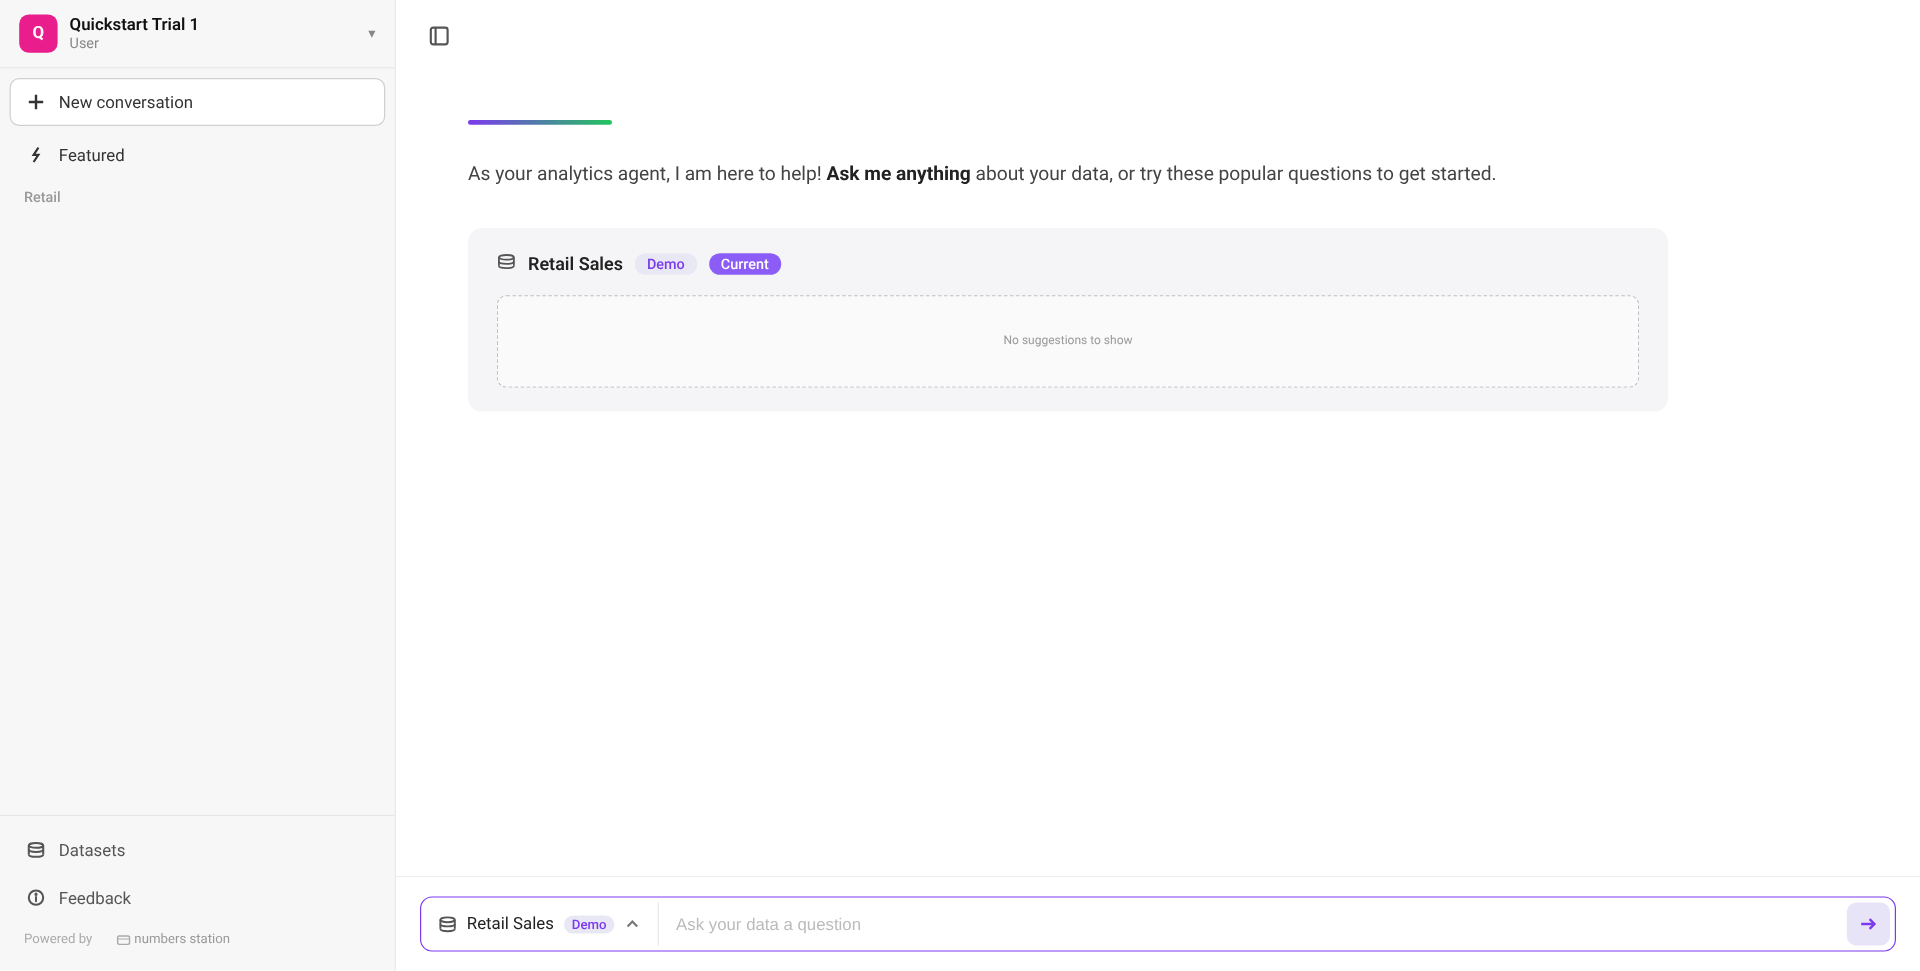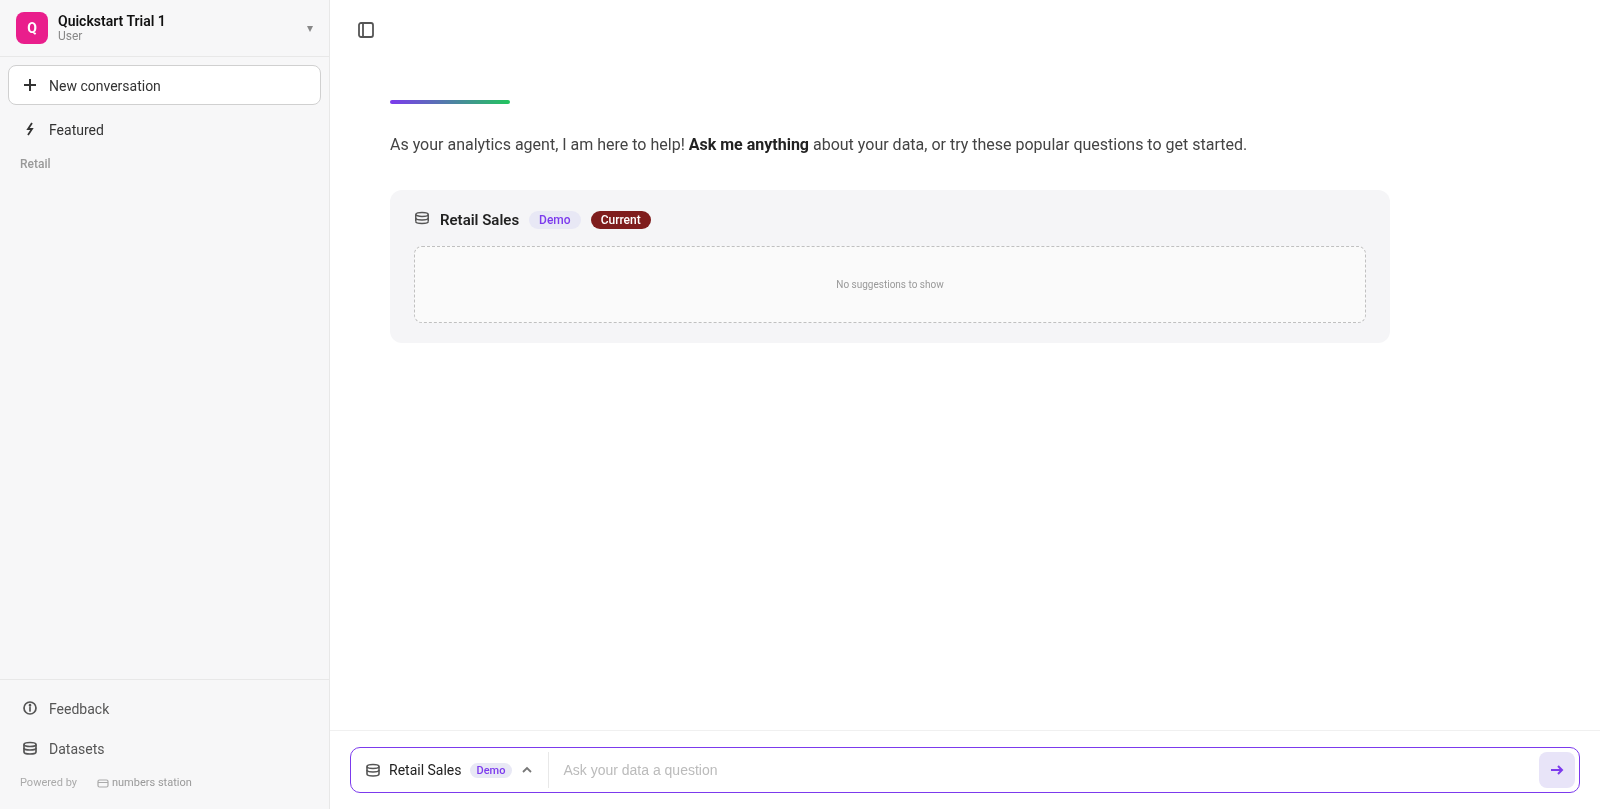--- a/index.html
+++ b/index.html
@@ -216,21 +216,21 @@
       font-weight: 500;
     }
 
     .badge-demo {
       background: #e8e8f5;
       color: #7c3aed;
       text-align: right;
     }
 
     .badge-current {
-      background: #7f1d1d;
+      background: #8b5cf6;
       color: #fff;
       text-align: center;
     }
 
     .suggestions-box {
       border: 1.5px dashed #c0c0c0;
       border-radius: 8px;
       padding: 32px;
       text-align: center;
       color: #999;
@@ -343,41 +343,41 @@
         </svg>
       </span>
       <span>Featured</span>
     </div>
 
     <div class="recent-label">Retail</div>
   </div>
 
   <div class="sidebar-bottom">
     <div class="nav-item">
-      <span class="icon feedback-icon">
-        <svg viewBox="0 0 16 16" fill="none" stroke="currentColor" stroke-width="1.7">
-          <circle cx="8" cy="8" r="6"></circle>
-          <line x1="8" y1="5" x2="8" y2="5.5" stroke-width="2.5" stroke-linecap="round"></line>
-          <line x1="8" y1="7.5" x2="8" y2="11" stroke-linecap="round"></line>
-        </svg>
-      </span>
-      <span>Feedback</span>
-    </div>
-
-    <div class="nav-item">
       <span class="icon datasets-icon">
         <svg viewBox="0 0 16 16" fill="none" stroke="currentColor" stroke-width="1.7">
           <ellipse cx="8" cy="4.5" rx="6" ry="2"></ellipse>
           <path d="M2,8 Q2,10 8,10 Q14,10 14,8"></path>
           <path d="M2,12 Q2,14 8,14 Q14,14 14,12"></path>
           <line x1="2" y1="4.5" x2="2" y2="12"></line>
           <line x1="14" y1="4.5" x2="14" y2="12"></line>
         </svg>
       </span>
       <span>Datasets</span>
+    </div>
+
+    <div class="nav-item">
+      <span class="icon feedback-icon">
+        <svg viewBox="0 0 16 16" fill="none" stroke="currentColor" stroke-width="1.7">
+          <circle cx="8" cy="8" r="6"></circle>
+          <line x1="8" y1="5" x2="8" y2="5.5" stroke-width="2.5" stroke-linecap="round"></line>
+          <line x1="8" y1="7.5" x2="8" y2="11" stroke-linecap="round"></line>
+        </svg>
+      </span>
+      <span>Feedback</span>
     </div>
 
     <div class="powered-by">
       <span>Powered by</span>
       <span class="ns-logo">
         <svg width="12" height="12" viewBox="0 0 12 12" fill="none">
           <rect x="1" y="3" width="10" height="7" rx="1.5" stroke="#aaa" stroke-width="1.2"></rect>
           <line x1="1" y1="5.5" x2="11" y2="5.5" stroke="#aaa" stroke-width="1"></line>
         </svg>
         <span>numbers station</span>

